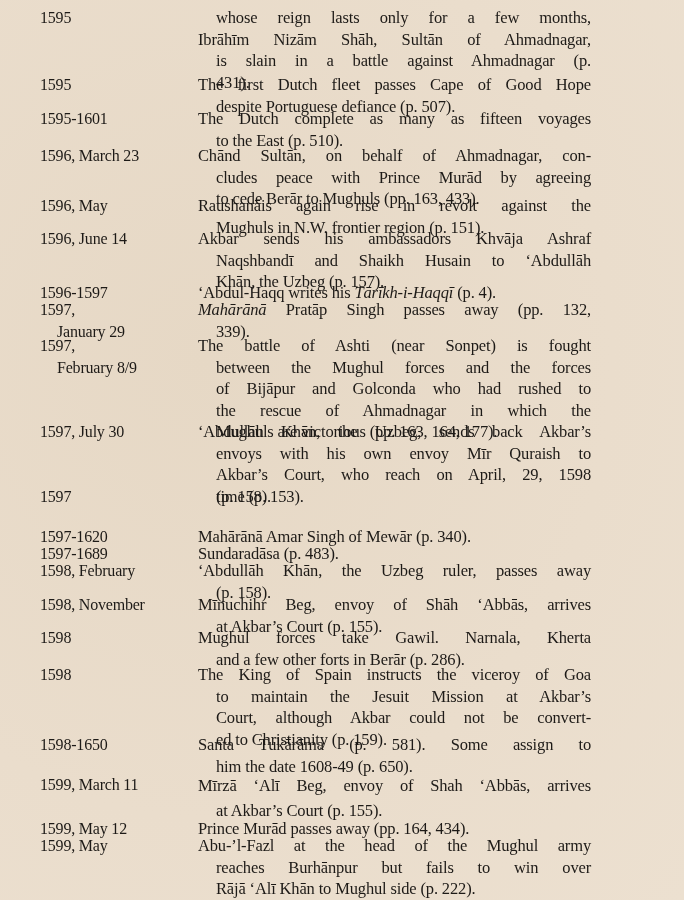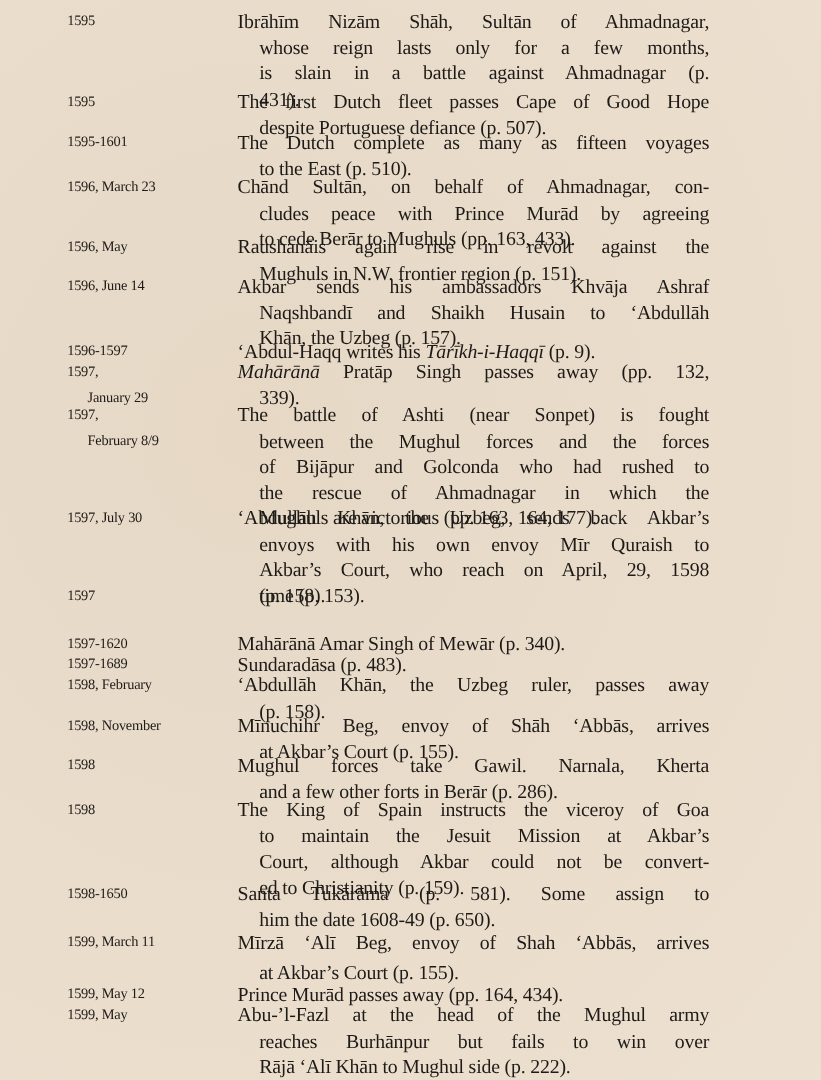--- a/index.html
+++ b/index.html
@@ -20,23 +20,23 @@
       height: 900px;
       background: radial-gradient(ellipse at 30% 40%, #e6d8c5 0%, #eaddcc 60%, #ece0d0 100%);
     }
     .row {
       position: absolute;
       left: 0;
       width: 684px;
     }
     .date {
       position: absolute;
-      left: 56px;
+      left: 40px;
       width: 160px;
-      font-size: 12px;
+      font-size: 16px;
       line-height: 21.5px;
       letter-spacing: -0.2px;
     }
     .date .l2 {
       display: block;
       padding-left: 17px;
     }
     .text {
       position: absolute;
       left: 216px;
@@ -60,22 +60,22 @@
     i { font-style: italic; }
   </style>
 </head>
 <body>
 
 <div class="page">
 
   <div class="row" style="top:7px">
     <div class="date"><span>1595</span></div>
     <div class="text">
+      <span class="ln">whose reign lasts only for a few months,</span>
       <span class="ln" style="padding-left:0;margin-left:-18px;width:calc(100% + 18px)">Ibrāhīm Nizām Shāh, Sultān of Ahmadnagar,</span>
-      <span class="ln">whose reign lasts only for a few months,</span>
       <span class="ln">is slain in a battle against Ahmadnagar (p.</span>
       <span class="ln last">431).</span>
     </div>
   </div>
 
   <div class="row" style="top:74px">
     <div class="date"><span>1595</span></div>
     <div class="text">
       <span class="ln" style="margin-left:-18px;width:calc(100% + 18px)">The first Dutch fleet passes Cape of Good Hope</span>
       <span class="ln last">despite Portuguese defiance (p. 507).</span>
@@ -112,21 +112,21 @@
     <div class="text">
       <span class="ln" style="margin-left:-18px;width:calc(100% + 18px)">Akbar sends his ambassadors Khvāja Ashraf</span>
       <span class="ln">Naqshbandī and Shaikh Husain to ‘Abdullāh</span>
       <span class="ln last">Khān, the Uzbeg (p. 157).</span>
     </div>
   </div>
 
   <div class="row" style="top:282px">
     <div class="date"><span>1596-1597</span></div>
     <div class="text">
-      <span class="ln last" style="margin-left:-18px;width:calc(100% + 18px)"><span>‘Abdul-Haqq writes his </span><i>Tārīkh-i-Haqqī</i><span> (p. 9).</span></span>
+      <span class="ln last" style="margin-left:-18px;width:calc(100% + 18px)"><span>‘Abdul-Haqq writes his </span><i>Tārīkh-i-Haqqī</i><span> (p. 4).</span></span>
     </div>
   </div>
 
   <div class="row" style="top:299px">
     <div class="date"><span>1597,</span><span class="l2">January 29</span></div>
     <div class="text">
       <span class="ln" style="margin-left:-18px;width:calc(100% + 18px)"><i>Mahārānā</i><span> Pratāp Singh passes away (pp. 132,</span></span>
       <span class="ln last">339).</span>
     </div>
   </div>

